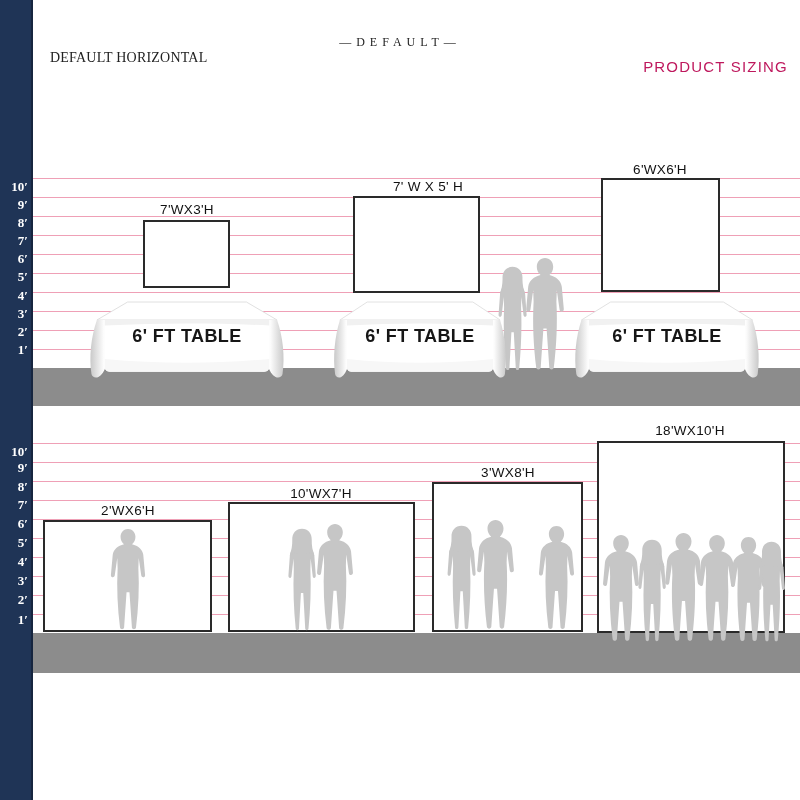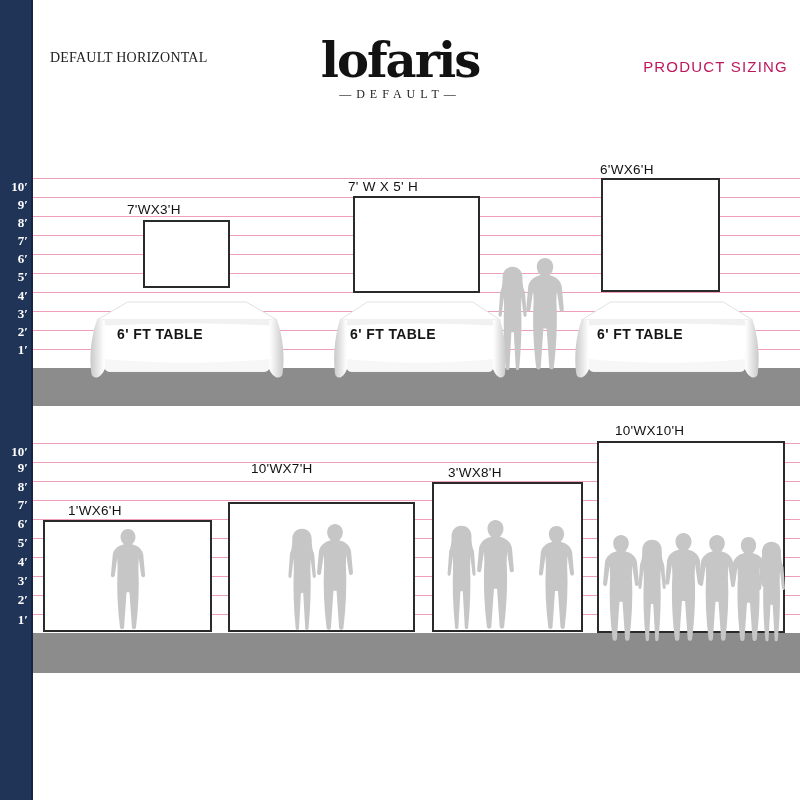--- a/index.html
+++ b/index.html
@@ -34,27 +34,27 @@
           transparent 0px, transparent 17.6px,
           var(--gridline) 17.6px, var(--gridline) 19px);}
   #grid-top{top:172px;} #grid-bottom{top:437px;}
   .floor{position:absolute;left:33px;width:767px;background:var(--floor);z-index:2;}
   #floor-top{top:368px;height:38px;}
   #floor-bottom{top:633px;height:40px;}
 
   
   .backdrop{position:absolute;background:#fff;border:2px solid #2a2a2a;
             box-sizing:border-box;z-index:3;}
-  .bd-label{position:absolute;z-index:6;text-align:left;height:16px;
+  .bd-label{position:absolute;z-index:6;text-align:center;height:16px;
             font-size:13.5px;line-height:16px;color:#111;letter-spacing:.3px;}
 
   
   .table-svg{position:absolute;z-index:5;height:80px;}
-  .table-label{position:absolute;z-index:6;width:140px;text-align:left;
-               font-weight:bold;font-size:14px;color:#161616;letter-spacing:.4px;}
+  .table-label{position:absolute;z-index:6;width:140px;text-align:center;
+               font-weight:bold;font-size:18px;color:#161616;letter-spacing:.4px;}
 
   
   .sil{position:absolute;z-index:4;}
   .sil use{fill:var(--silhouette);}
 </style>
 </head>
 <body>
 
 <svg width="0" height="0" style="position:absolute" aria-hidden="true">
   <defs>
@@ -81,21 +81,20 @@
     </g>
   </defs>
 </svg>
 
 <div class="page">
 
   <div class="subtitle">
     <div>DEFAULT HORIZONTAL</div>
   </div>
   <div class="logo">
-    <div class="logo-text">lofaris</div>
     <div class="logo-tag">—DEFAULT—</div>
   </div>
   <div class="right-title">PRODUCT SIZING</div>
 
   <div class="ruler-bar"></div>
 
   <span class="ruler-label" style="top:179px">10′</span>
   <span class="ruler-label" style="top:197px">9′</span>
   <span class="ruler-label" style="top:215px">8′</span>
   <span class="ruler-label" style="top:233px">7′</span>
@@ -146,48 +145,48 @@
   <svg class="table-svg" viewBox="0 0 200 80" preserveAspectRatio="none" style="left:332px;top:299px;width:176px">
       <use href="#g-table"></use>
     </svg>
   <div class="table-label" style="left:350px;top:326px">6' FT TABLE</div>
 
   <svg class="table-svg" viewBox="0 0 200 80" preserveAspectRatio="none" style="left:573px;top:299px;width:188px">
       <use href="#g-table"></use>
     </svg>
   <div class="table-label" style="left:597px;top:326px">6' FT TABLE</div>
 
-  <div class="bd-label" style="left:68px;top:503px;width:120px">1'WX6'H</div>
+  <div class="bd-label" style="left:68px;top:503px;width:120px">2'WX6'H</div>
   <div class="backdrop" style="left:43px;top:520px;width:169px;height:112px"></div>
   <svg class="sil" viewBox="0 0 44 120" preserveAspectRatio="none" style="left:108px;top:529px;width:40px;height:107px">
       <use href="#p-man"></use>
     </svg>
 
-  <div class="bd-label" style="left:251px;top:461px;width:140px">10'WX7'H</div>
+  <div class="bd-label" style="left:251px;top:486px;width:140px">10'WX7'H</div>
   <div class="backdrop" style="left:228px;top:502px;width:187px;height:130px"></div>
   <svg class="sil" viewBox="0 0 44 120" preserveAspectRatio="none" style="left:282px;top:527px;width:40px;height:110px">
       <use href="#g-woman"></use>
     </svg>
   <svg class="sil" viewBox="0 0 44 120" preserveAspectRatio="none" style="left:314px;top:524px;width:42px;height:113px">
       <use href="#p-man"></use>
     </svg>
 
   <div class="bd-label" style="left:448px;top:465px;width:120px">3'WX8'H</div>
   <div class="backdrop" style="left:432px;top:482px;width:151px;height:150px"></div>
   <svg class="sil" viewBox="0 0 44 120" preserveAspectRatio="none" style="left:441px;top:524px;width:41px;height:112px">
       <use href="#g-woman"></use>
     </svg>
   <svg class="sil" viewBox="0 0 44 120" preserveAspectRatio="none" style="left:474px;top:520px;width:43px;height:116px">
       <use href="#p-man"></use>
     </svg>
   <svg class="sil" viewBox="0 0 44 120" preserveAspectRatio="none" style="left:536px;top:526px;width:41px;height:110px">
       <use href="#p-man"></use>
     </svg>
 
-  <div class="bd-label" style="left:615px;top:423px;width:150px">10'WX10'H</div>
+  <div class="bd-label" style="left:615px;top:423px;width:150px">18'WX10'H</div>
   <div class="backdrop" style="left:597px;top:441px;width:188px;height:192px"></div>
   <svg class="sil" viewBox="0 0 44 120" preserveAspectRatio="none" style="left:600px;top:535px;width:42px;height:113px">
       <use href="#p-man"></use>
     </svg>
   <svg class="sil" viewBox="0 0 44 120" preserveAspectRatio="none" style="left:632px;top:538px;width:40px;height:110px">
       <use href="#g-woman"></use>
     </svg>
   <svg class="sil" viewBox="0 0 44 120" preserveAspectRatio="none" style="left:662px;top:533px;width:43px;height:115px">
       <use href="#p-man"></use>
     </svg>

